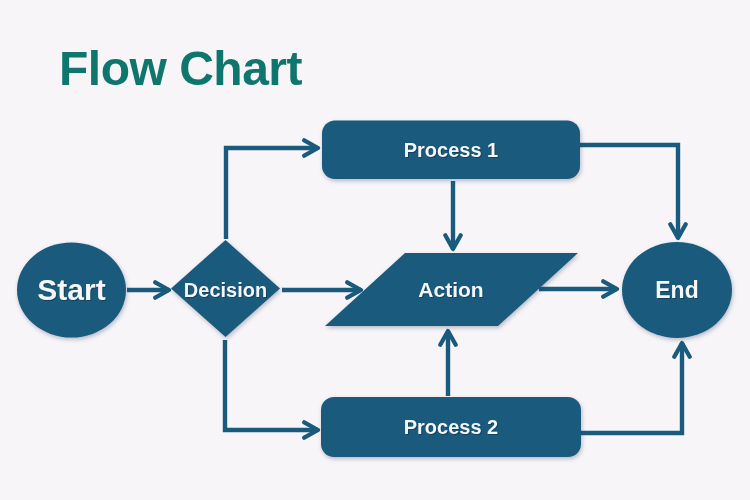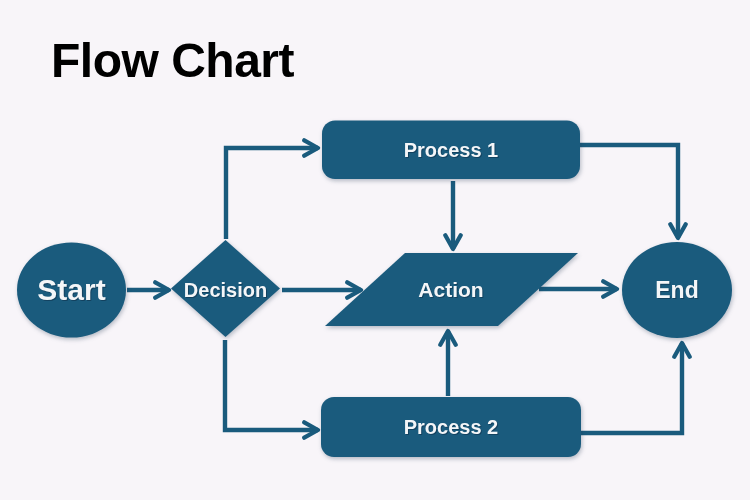--- a/index.html
+++ b/index.html
@@ -7,26 +7,26 @@
     width:750px;height:500px;
     background:#f8f5f9;
     font-family:"Liberation Sans",sans-serif;
     overflow:hidden;
     position:relative;
   }
   .stage{position:absolute;inset:0;}
   h1.page-title{
     position:absolute;
     left:47px;top:28px;
-    margin:4px;
+    margin:12px;
     font-size:48px;
     line-height:58px;
     font-weight:700;
     letter-spacing:-0.5px;
-    color:#000000;
+    color:#0f766e;
   }
   svg.diagram{position:absolute;left:0;top:0;}
   .node-shape{
     fill:#1a5b7d;
     filter:drop-shadow(1px 2px 2px rgba(25,50,75,0.30));
   }
   .node-label{
     fill:#f4f6f8;
     font-family:"Liberation Sans",sans-serif;
     font-weight:700;

